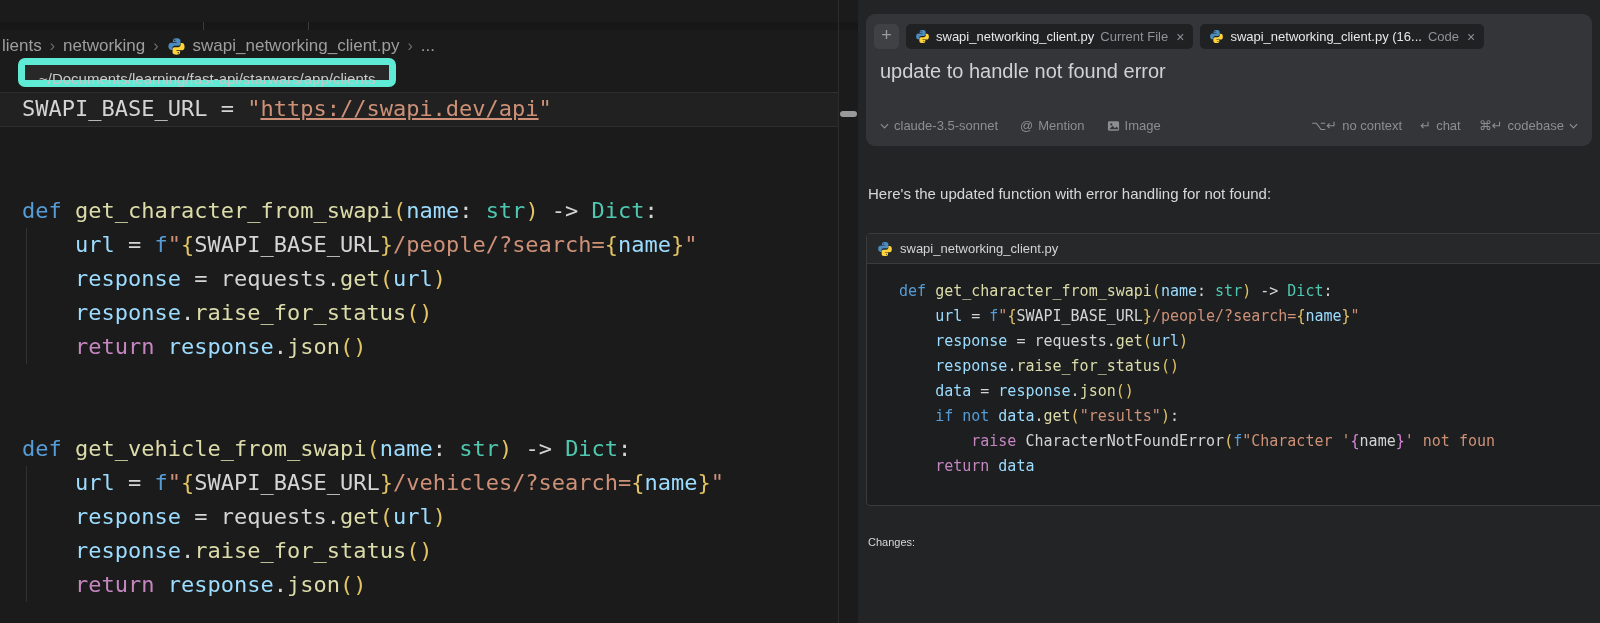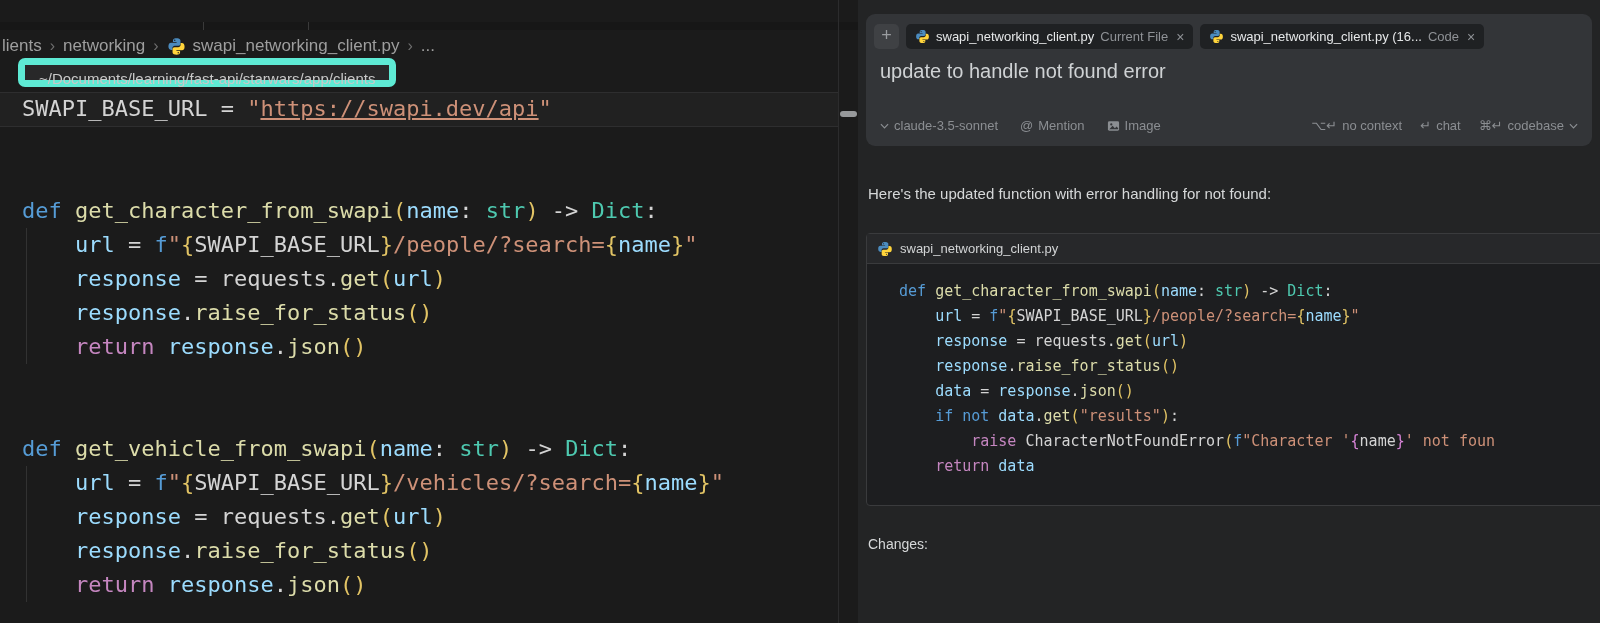--- a/index.html
+++ b/index.html
@@ -59,21 +59,21 @@
                border:1px solid #3a3b3d; border-radius:4px; }
   .cb-header { height:30px; background:#27282a; border-bottom:1px solid #3a3b3d; display:flex;
                align-items:center; padding-left:10px; font-size:13px; color:#d2d4d5; }
   .cb-header .pyicon { margin-right:7px; display:flex; }
   .cb-actions { margin-left:auto; margin-right:30px; display:flex; height:30px; }
   .cb-btn { display:flex; align-items:center; gap:6px; padding:0 13px; border-left:1px solid #3a3b3d;
             color:#bcbec1; font-size:13px; cursor:pointer; }
   .cb-code { padding:15px 0 26px 32px; font-size:15px; line-height:25px; }
   .cb-line { height:25px; white-space:pre; }
 
-  .changes-label { position:absolute; left:10px; top:536px; font-size:14px; color:#d6d8d9; }
+  .changes-label { position:absolute; left:10px; top:536px; font-size:11px; color:#d6d8d9; }
   .changes-item  { position:absolute; left:10px; top:576px; font-size:15px; color:#d6d8d9; }
 
   .icon { display:inline-flex; align-items:center; }
 </style>
 </head>
 <body>
 
 <svg width="0" height="0" style="position:absolute">
   <defs>
     <g id="py-logo">

